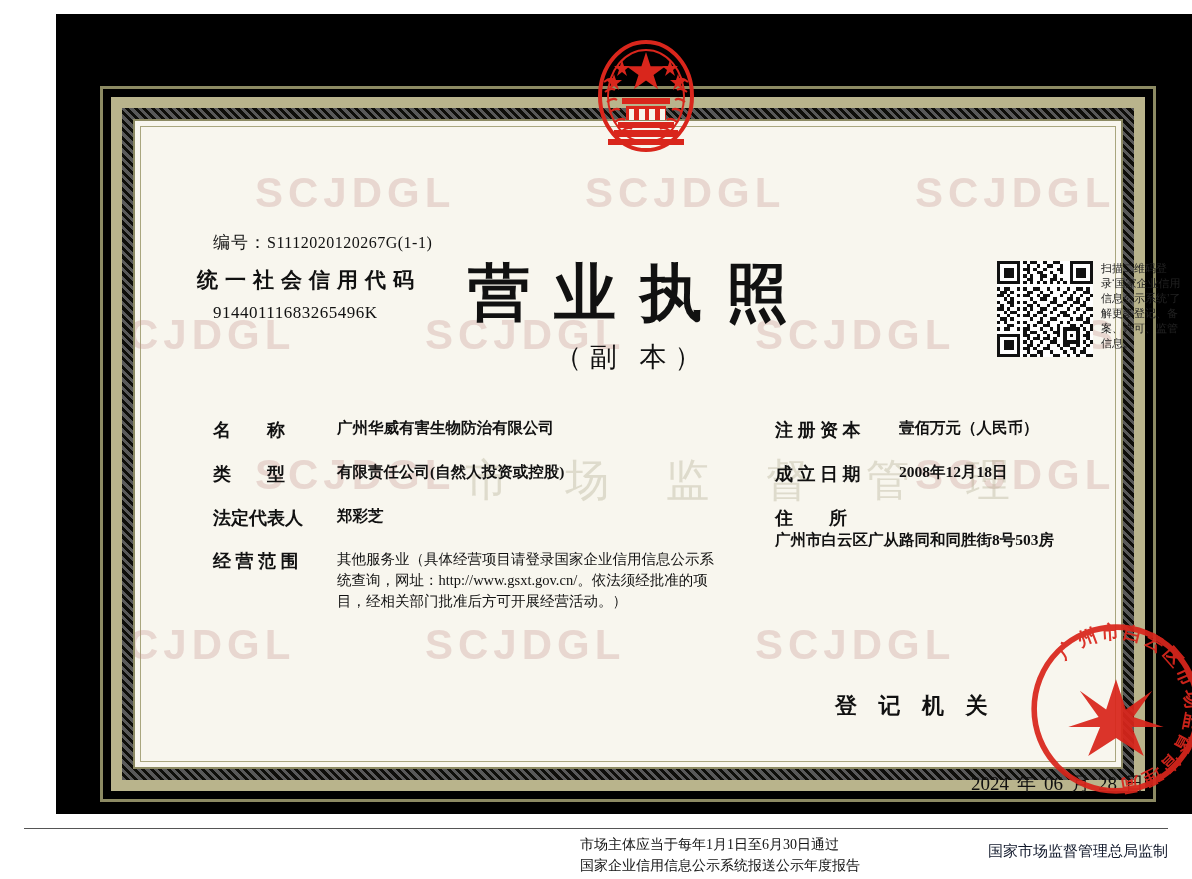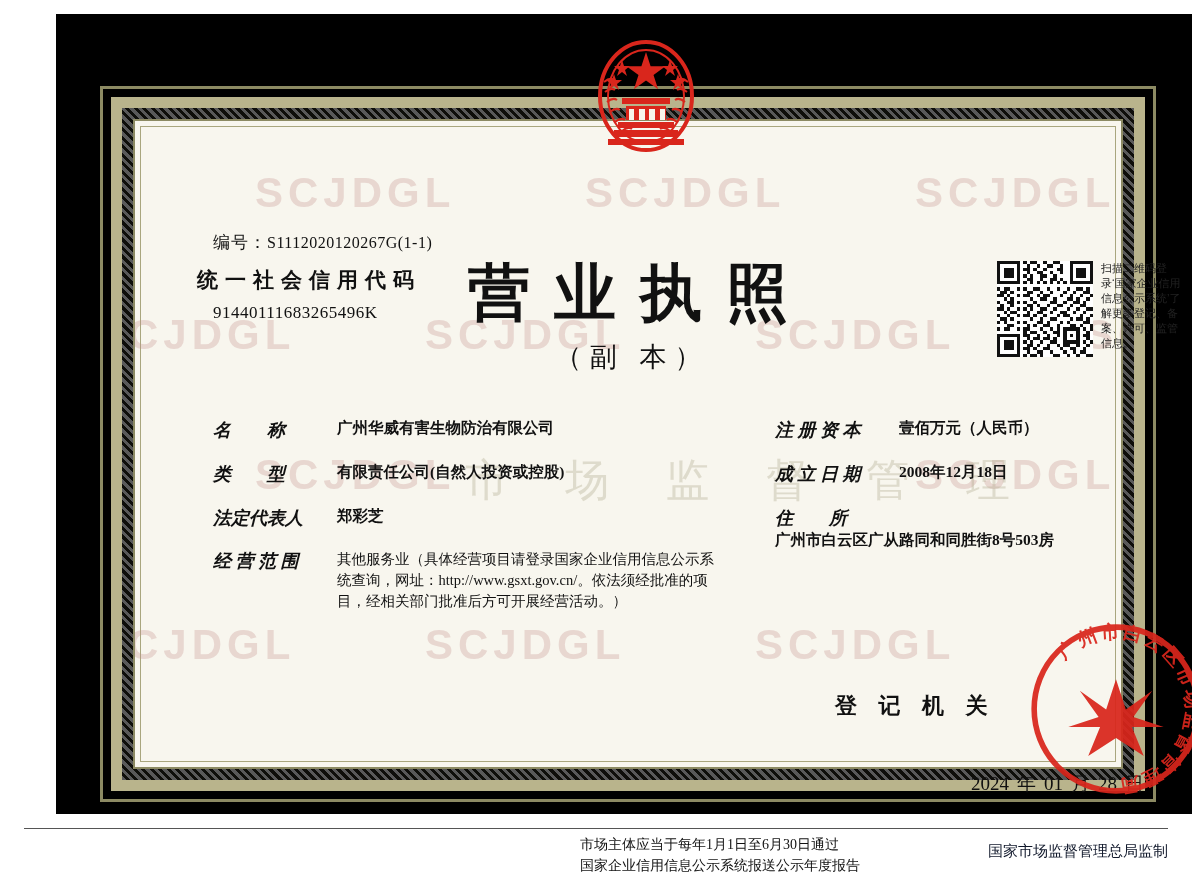--- a/index.html
+++ b/index.html
@@ -192,21 +192,20 @@
   
   .field {
     position: absolute;
     font-size: 18px;
     color: #111;
   }
   .field .lbl {
     font-weight: bold;
     color: #111;
     white-space: nowrap;
-    font-style: italic;
   }
   .field .val {
     font-size: 15.5px;
     color: #111;
   }
 
   .f-name       { left: 78px;  top: 297px; }
   .f-type       { left: 78px;  top: 341px; }
   .f-legal      { left: 78px;  top: 385px; }
   .f-scope      { left: 78px;  top: 428px; }
@@ -604,21 +603,21 @@
             <span class="lbl label-box">成 立 日 期</span><span class="val value-box">2008年12月18日</span>
           </div>
 
           <div class="field f-addr">
             <span class="lbl label-box">住　　所</span><span class="val value-box">广州市白云区广从路同和同胜街8号503房</span>
           </div>
 
           <div class="registry">登 记 机 关</div>
 
           <div class="issue-date">
-            <span>2024</span><span>年</span><span>01</span><span>月</span><span>28</span><span>日</span>
+            <span>2024</span><span>年</span><span>06</span><span>月</span><span>28</span><span>日</span>
           </div>
 
           <svg id="seal" viewBox="0 0 200 200">
             <defs>
               <path id="sealArc" d="M 100,100 m -76,0 a 76,76 0 1,1 152,0 a 76,76 0 1,1 -152,0"></path>
             </defs>
             <circle cx="100" cy="100" r="88" fill="none" stroke="#d9261c" stroke-width="6"></circle>
             <text font-family="'Liberation Sans', sans-serif" font-size="20" font-weight="bold" fill="#d9261c" letter-spacing="3">
               <textPath href="#sealArc" startOffset="12%">广州市白云区市场监督管理局</textPath>
             </text>

